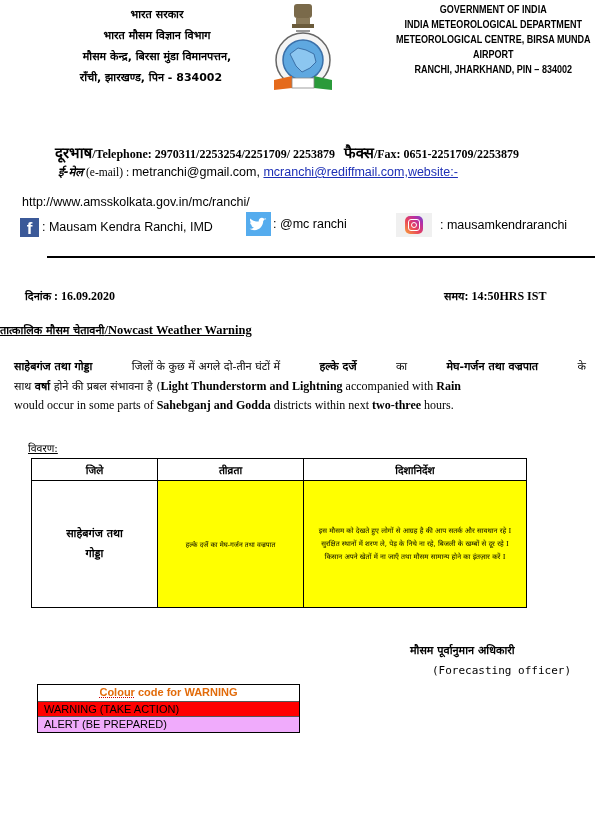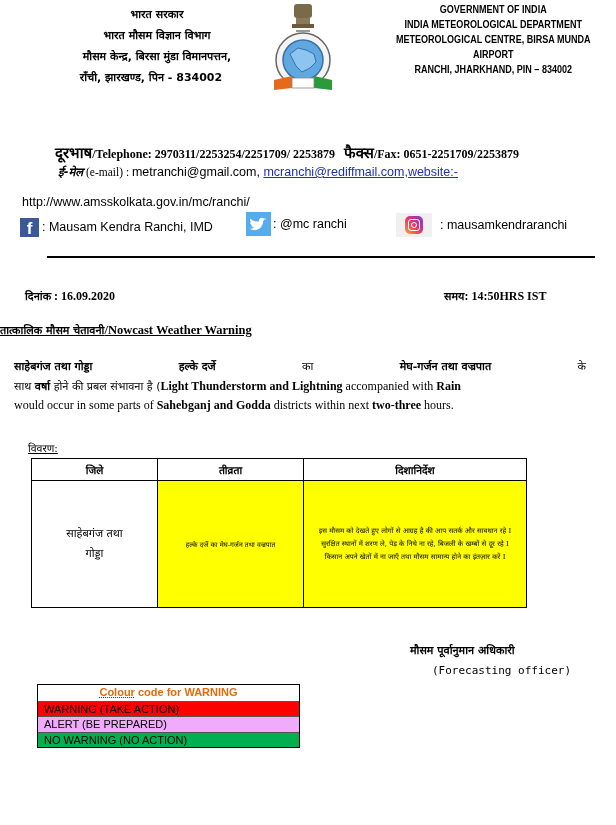--- a/index.html
+++ b/index.html
@@ -53,21 +53,21 @@
     .para .line { white-space: nowrap; }
     .para .line1 { display: flex; justify-content: space-between; }
 
     .vivaran { left: 28px; top: 441px; font-family: "DejaVu Sans", sans-serif; font-size: 10.5px; text-decoration: underline; }
 
     
     .tbl { left: 31px; top: 458px; width: 496px; border-collapse: collapse; }
     .tbl th, .tbl td { border: 1.5px solid #000; text-align: center; vertical-align: middle; }
     .tbl th { height: 22px; font-family: "DejaVu Sans", sans-serif; font-weight: bold; font-size: 10.5px; }
     .tbl td { height: 127px; }
-    .tbl .c1 { width: 126px; font-family: "DejaVu Sans", sans-serif; font-weight: normal; font-size: 11px; line-height: 20px; }
+    .tbl .c1 { width: 126px; font-family: "DejaVu Sans", sans-serif; font-weight: bold; font-size: 11px; line-height: 20px; }
     .tbl .c2 { width: 146px; background: #ffff00; font-family: "DejaVu Serif", serif; font-size: 6.8px; }
     .tbl .c3 { background: #ffff00; font-family: "DejaVu Serif", serif; font-size: 7px; line-height: 13px; }
 
     
     .sig-hi { left: 410px; top: 642px; font-family: "DejaVu Sans", sans-serif; font-weight: bold; font-size: 11px; white-space: nowrap; }
     .sig-en { left: 432px; top: 664px; font-family: "DejaVu Sans Mono", monospace; font-size: 11px; white-space: nowrap; }
 
     
     .legend { left: 37px; top: 684px; width: 263px; border: 1px solid #000; font-family: "Liberation Sans", sans-serif; font-size: 11px; }
     .legend .row { height: 15.5px; line-height: 15.5px; padding-left: 6px; border-top: 1px solid #555; white-space: nowrap; }
@@ -146,20 +146,21 @@
   <span class="hi">समय</span><span>: 14:50HRS IST</span>
 </div>
 
 <div class="abs title">
   <span class="hi">तात्कालिक मौसम चेतावनी</span><span>/Nowcast Weather  Warning</span>
 </div>
 
 <div class="abs para">
   <div class="line line1 hi">
     <b>साहेबगंज तथा गोड्डा</b>
+    <span>जिलों के कुछ में अगले दो-तीन घंटों में</span>
     <b>हल्के दर्जे</b>
     <span>का</span>
     <b>मेघ-गर्जन तथा वज्रपात</b>
     <span>के</span>
   </div>
   <div class="line">
     <span class="hi">साथ </span><b class="hi">वर्षा</b><span class="hi"> होने की प्रबल संभावना है  (</span><b>Light Thunderstorm and Lightning</b><span> accompanied with </span><b>Rain</b>
   </div>
   <div class="line">
     <span>would occur in some parts of  </span><b>Sahebganj and Godda</b><span>  districts within next </span><b>two-three</b><span> hours.</span>
@@ -192,14 +193,13 @@
   </tbody>
 </table>
 
 <div class="abs sig-hi">मौसम पूर्वानुमान अधिकारी</div>
 <div class="abs sig-en">(Forecasting officer)</div>
 
 <div class="abs legend">
   <div class="row head"><span>Colour</span><span> code for WARNING</span></div>
   <div class="row" style="background:#ff0000;">WARNING (TAKE ACTION)</div>
   <div class="row" style="background:#f0abfc;">ALERT (BE PREPARED)</div>
-  <div class="row" style="background:#00b050;">NO WARNING (NO ACTION)</div>
 </div>
 
 </body></html>

